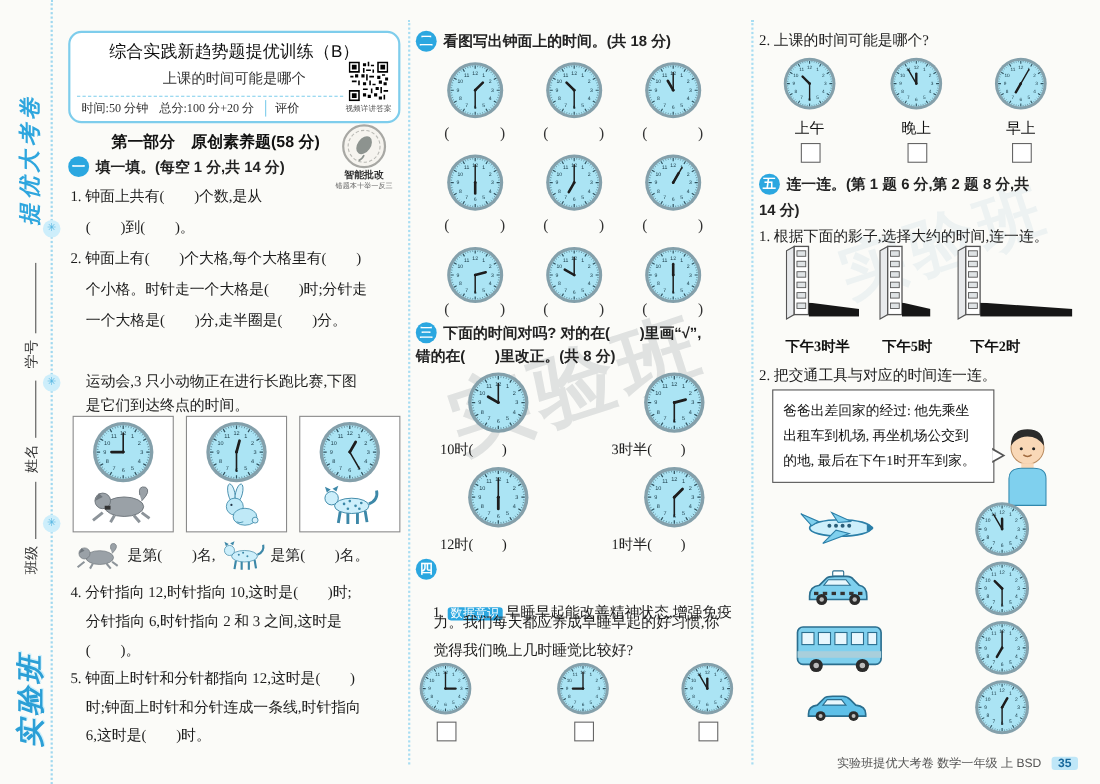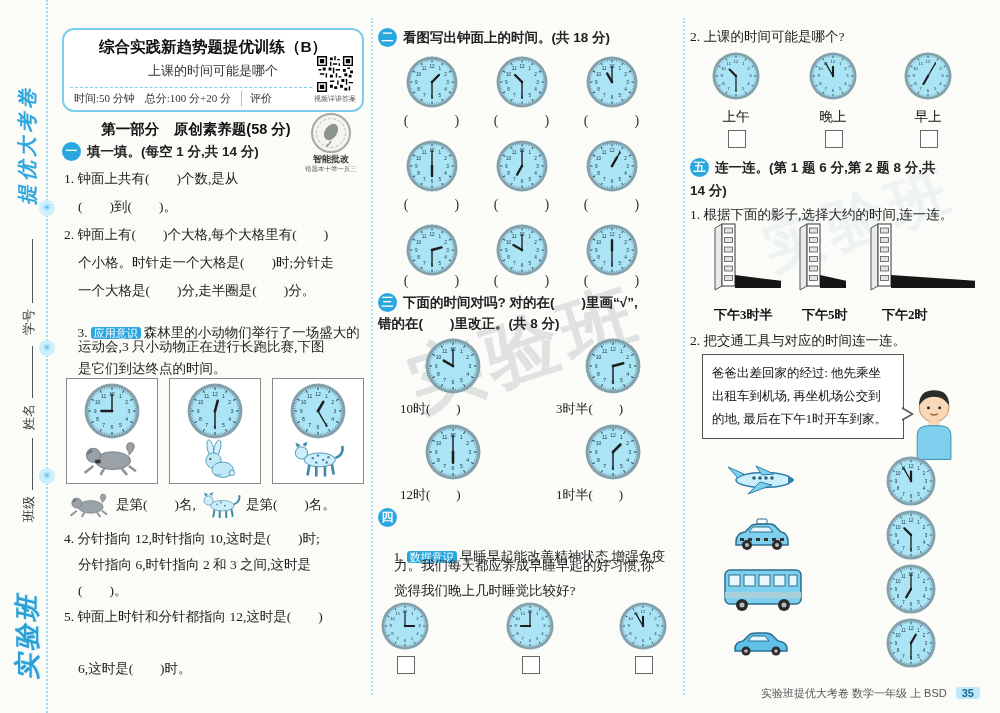--- a/index.html
+++ b/index.html
@@ -21,21 +21,21 @@
   .side-top{font-family:"Liberation Sans", sans-serif;font-weight:bold;font-style:italic;
             font-size:20px;letter-spacing:4px;color:#2ea6de;}
   .side-field{font-size:13px;color:#333;}
   .fline{display:inline-block;width:52px;border-bottom:1.2px solid #555;margin-left:6px;}
   .side-logo{font-family:"Liberation Sans", sans-serif;font-weight:bold;font-style:italic;
              font-size:26px;letter-spacing:3px;color:#2b9fd6;text-shadow:1px 1px 0 #cdeffb;}
   .rail-badge{position:absolute;width:16px;height:16px;border-radius:50%;background:#cdeefb;
               color:#56b6e2;font-size:10px;line-height:16px;text-align:center;}
   #header-box{border:2px solid #7ecdec;border-radius:12px;background:#fff;}
   #header-box .t{text-align:center;font-family:"Liberation Sans", sans-serif;
-                 font-weight:bold;font-size:15.5px;margin-top:7px;color:#111;}
+                 font-weight:normal;font-size:15.5px;margin-top:7px;color:#111;}
   #header-box .st{text-align:center;font-family:"Liberation Sans", sans-serif;
                   font-size:13px;margin-top:4px;color:#333;}
   #header-box .meta{position:absolute;left:6px;right:50px;bottom:2px;border-top:1.5px dashed #7ecdec;
                     padding:3px 2px 2px 4px;font-size:11px;color:#333;display:flex;gap:10px;align-items:center;}
   #header-box .meta .ev{border-left:1px solid #7ecdec;padding-left:8px;}
   .part-head{font-family:"Liberation Sans", sans-serif;font-weight:bold;font-size:14.5px;
              text-align:center;color:#111;}
   .qr-cap{font-size:7px;color:#555;text-align:center;width:60px;}
   .stamp-t{font-size:9px;font-weight:bold;color:#333;text-align:center;width:60px;
            font-family:"Liberation Sans", sans-serif;}
@@ -127,23 +127,20 @@
     <span>填一填。(每空 1 分,共 14 分)</span>
   </div>
 
   <div class="abs line" style="left:64px;top:170px">1. 钟面上共有(　　)个数,是从</div>
   <div class="abs line indent" style="left:64px;top:198px">(　　)到(　　)。</div>
 
   <div class="abs line" style="left:64px;top:226px">2. 钟面上有(　　)个大格,每个大格里有(　　)</div>
   <div class="abs line indent" style="left:64px;top:254px">个小格。时针走一个大格是(　　)时;分针走</div>
   <div class="abs line indent" style="left:64px;top:282px">一个大格是(　　)分,走半圈是(　　)分。</div>
 
-  <div class="abs line" style="left:64px;top:308px">
-    <span>3.</span><span class="tag">应用意识</span><span>森林里的小动物们举行了一场盛大的</span>
-  </div>
   <div class="abs line indent" style="left:64px;top:338px">运动会,3 只小动物正在进行长跑比赛,下图</div>
   <div class="abs line indent" style="left:64px;top:360px">是它们到达终点的时间。</div>
 
   <div class="abs abox" style="left:66px;top:378px">
     <span class="clock"><svg width="56" height="56" viewBox="0 0 100 100">
           <circle cx="50" cy="50" r="49" fill="#84a0ab"></circle>
           <circle cx="50" cy="50" r="43.5" fill="#abe4f4"></circle>
           <line x1="50.0" y1="12.5" x2="50.0" y2="7.0" stroke="#2e4f5c" stroke-width="2"></line>
           <line x1="54.2" y1="9.7" x2="54.5" y2="7.2" stroke="#2e4f5c" stroke-width="0.9"></line>
           <line x1="58.4" y1="10.4" x2="58.9" y2="7.9" stroke="#2e4f5c" stroke-width="0.9"></line>
@@ -440,20 +437,21 @@
         </g>
     </svg>
     <span>是第(　　)名。</span>
   </div>
 
   <div class="abs line" style="left:64px;top:530px">4. 分针指向 12,时针指向 10,这时是(　　)时;</div>
   <div class="abs line indent" style="left:64px;top:556px">分针指向 6,时针指向 2 和 3 之间,这时是</div>
   <div class="abs line indent" style="left:64px;top:582px">(　　)。</div>
 
   <div class="abs line" style="left:64px;top:608px">5. 钟面上时针和分针都指向 12,这时是(　　)</div>
+  <div class="abs line indent" style="left:64px;top:634px">时;钟面上时针和分针连成一条线,时针指向</div>
   <div class="abs line indent" style="left:64px;top:660px">6,这时是(　　)时。</div>
 
   <div class="abs sec-head" style="left:378px;top:28px">
     <span class="badge">二</span>
     <span>看图写出钟面上的时间。(共 18 分)</span>
   </div>
 
   <span class="clock abs" style="left:406px;top:56px"><svg width="52" height="52" viewBox="0 0 100 100">
         <circle cx="50" cy="50" r="49" fill="#84a0ab"></circle>
         <circle cx="50" cy="50" r="43.5" fill="#abe4f4"></circle>

